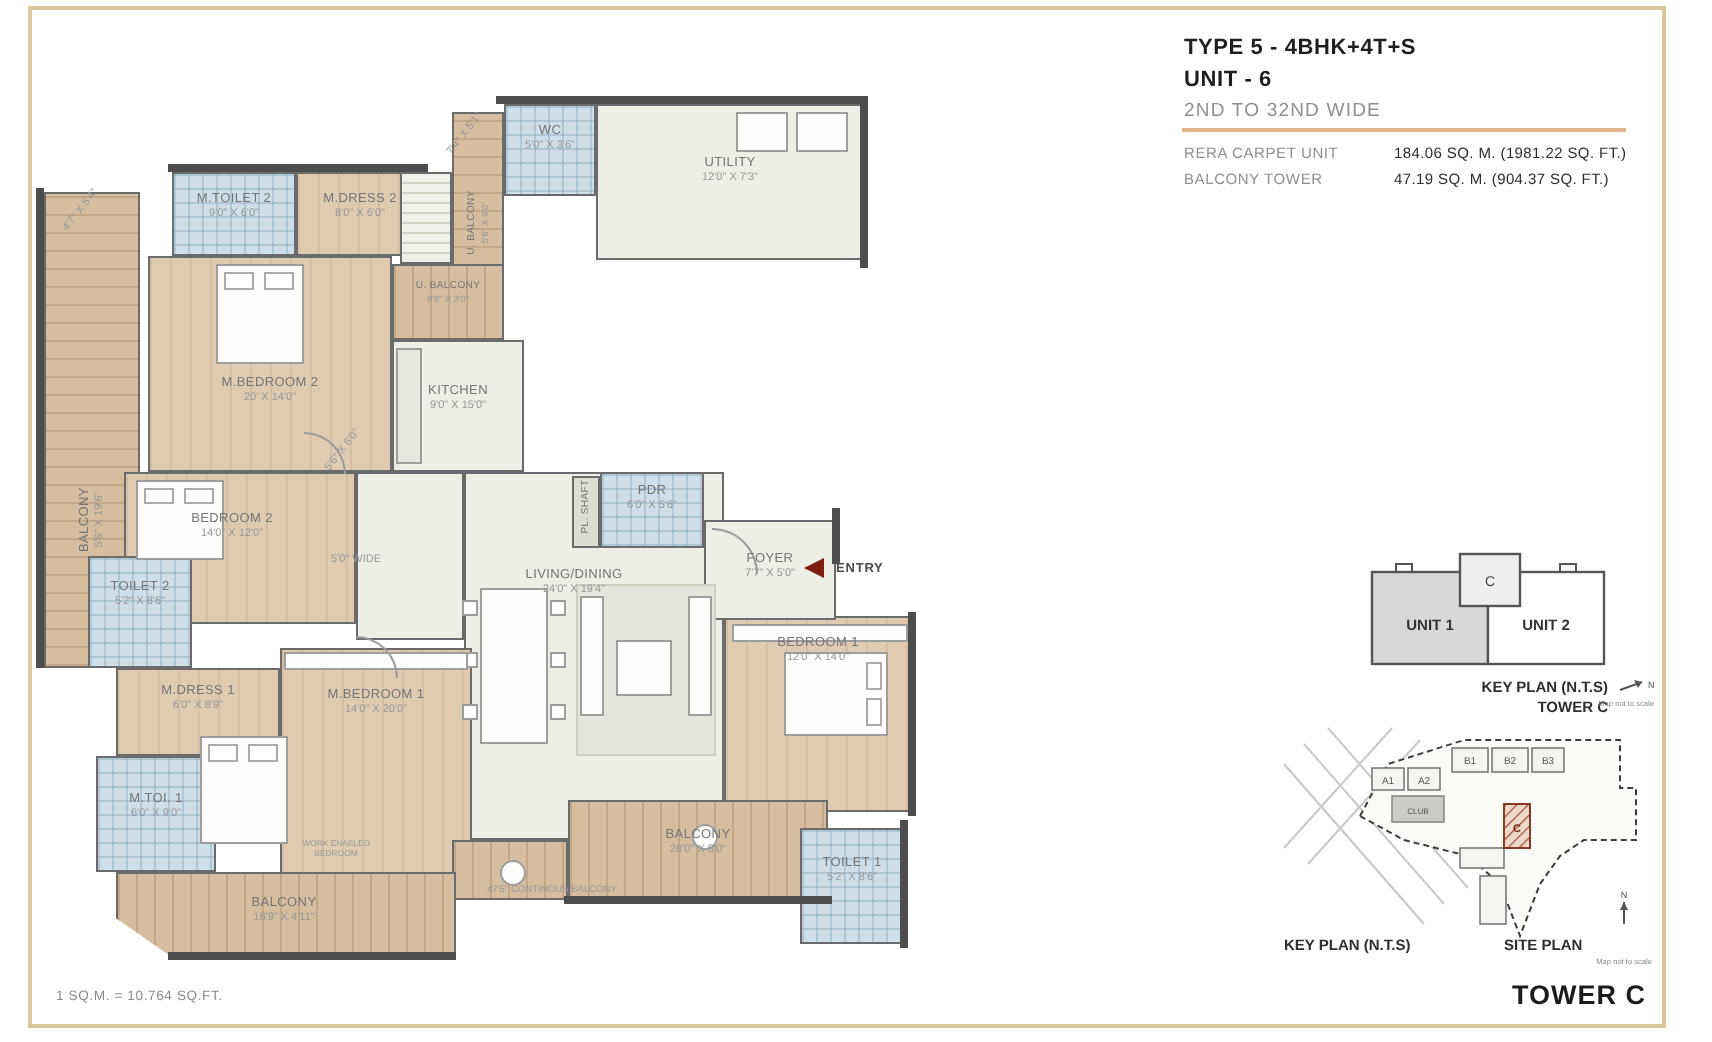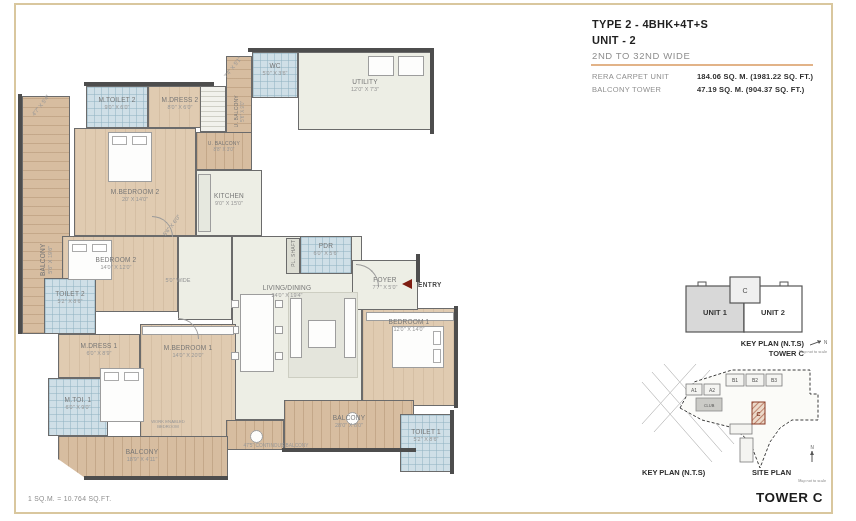--- a/index.html
+++ b/index.html
@@ -33,21 +33,21 @@
   .rname{font-size:6.5px;letter-spacing:.2px;white-space:nowrap;}
   .rdims{font-size:5.5px;color:#979797;white-space:nowrap;}
   .tiny .rname{font-size:5px;}
   .tiny .rdims{font-size:4.6px;}
   .vert{transform:rotate(-90deg);transform-origin:center center;}
   .diag{transform:rotate(-52deg);transform-origin:center center;}
   .hdr-title{position:absolute;font-size:11px;font-weight:bold;color:#1f1f1f;letter-spacing:.3px;}
   .hdr-floors{position:absolute;font-size:9.5px;color:#8f8f8f;letter-spacing:.6px;}
   .divider{position:absolute;height:2px;background:#e2b388;}
   .arealabel{position:absolute;font-size:7.5px;color:#8f8f8f;letter-spacing:.3px;}
-  .areavalue{position:absolute;font-size:7.5px;font-weight:bold;color:#2d2d2d;letter-spacing:.2px;text-align:right;}
+  .areavalue{position:absolute;font-size:7.5px;font-weight:normal;color:#2d2d2d;letter-spacing:.2px;text-align:right;}
   .entrytxt{position:absolute;font-size:6.5px;font-weight:bold;color:#4a4a4a;letter-spacing:.4px;z-index:6;}
   .entryarrow{position:absolute;width:0;height:0;border-top:5px solid transparent;
               border-bottom:5px solid transparent;border-right:10px solid #7e1d12;z-index:6;}
   .towerc{position:absolute;font-size:13.5px;font-weight:bold;color:#1c1c1c;
           letter-spacing:.5px;text-align:right;}
   .footnote{position:absolute;font-size:6.8px;color:#8c8c8c;letter-spacing:.3px;}
   svg text{font-family:"Liberation Sans",sans-serif;}
 </style>
 </head>
 <body>
@@ -230,22 +230,22 @@
   </div>
   <div class="rlabel" style="left:284px;top:414px;width:130px">
     <div class="rname">BALCONY</div>
     <div class="rdims">28'0" X 8'0"</div>
   </div>
   <div class="rlabel" style="left:398px;top:428px;width:56px">
     <div class="rname">TOILET 1</div>
     <div class="rdims">5'2" X 8'6"</div>
   </div>
 
-  <div class="hdr-title" style="left:592px;top:18px">TYPE 2 - 4BHK+4T+S</div>
-  <div class="hdr-title" style="left:592px;top:34px">UNIT - 2</div>
+  <div class="hdr-title" style="left:592px;top:18px">TYPE 5 - 4BHK+4T+S</div>
+  <div class="hdr-title" style="left:592px;top:34px">UNIT - 6</div>
   <div class="hdr-floors" style="left:592px;top:50px">2ND TO 32ND WIDE</div>
   <div class="divider" style="left:591px;top:64px;width:222px"></div>
   <div class="arealabel" style="left:592px;top:72px">RERA CARPET UNIT</div>
   <div class="areavalue" style="left:697px;top:72px">184.06 SQ. M. (1981.22 SQ. FT.)</div>
   <div class="arealabel" style="left:592px;top:85px">BALCONY TOWER</div>
   <div class="areavalue" style="left:697px;top:85px">47.19 SQ. M. (904.37 SQ. FT.)</div>
 
   <svg class="abs" style="left:678px;top:272px" width="150" height="92" viewBox="0 0 150 92">
     <rect x="20" y="10" width="8" height="6" fill="#ffffff" stroke="#555" stroke-width="1"></rect>
     <rect x="102" y="10" width="8" height="6" fill="#ffffff" stroke="#555" stroke-width="1"></rect>

